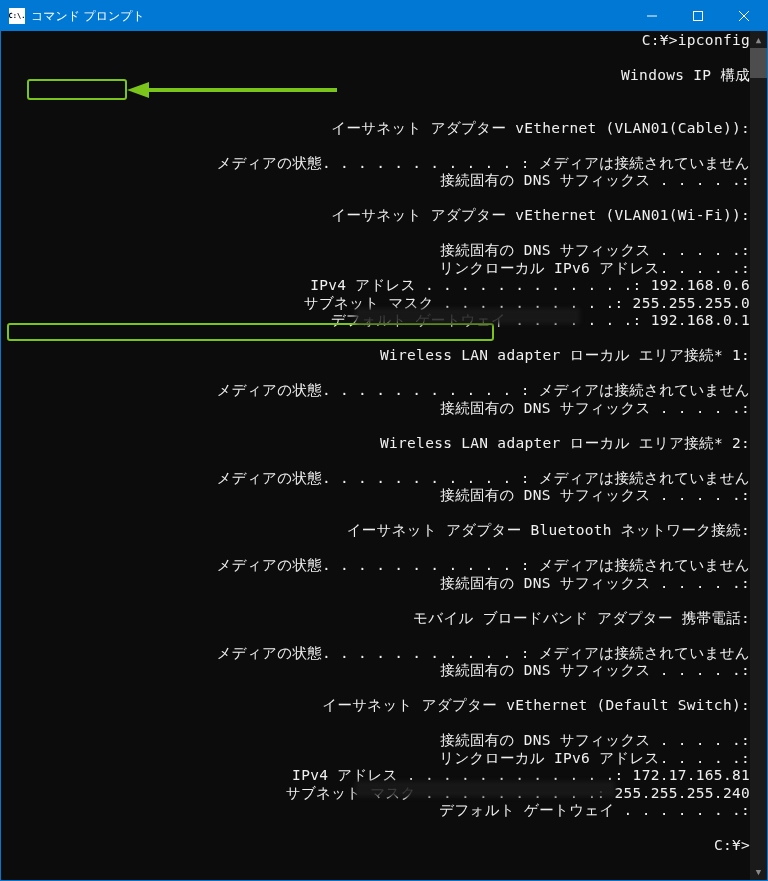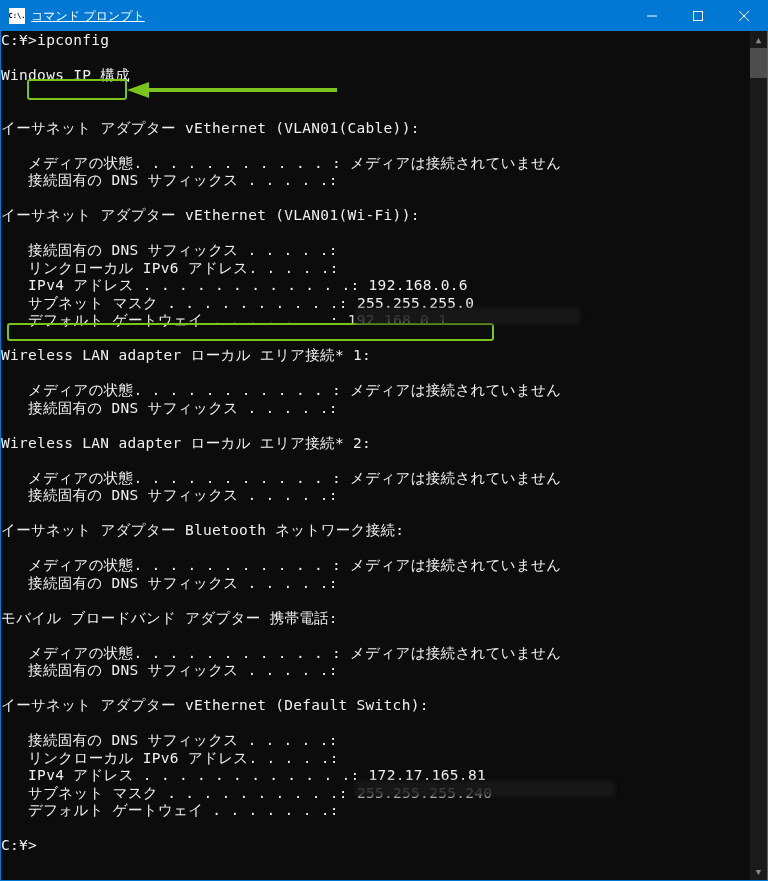--- a/index.html
+++ b/index.html
@@ -33,36 +33,37 @@
     margin: 0 6px 0 8px;
     background: #fff;
     display: flex;
     align-items: center;
     justify-content: center;
     color: #000;
     font-size: 7px;
     font-weight: bold;
     font-family: monospace;
   }
-  .titlebar-title { flex: 0 0 auto; text-decoration: underline; }
+  .titlebar-title { flex: 0 0 auto; }
   .titlebar-spacer { flex: 1; }
   .titlebar-btn {
     width: 46px;
     height: 30px;
     display: flex;
     align-items: center;
     justify-content: center;
     color: #fff;
   }
   .titlebar-btn svg { width: 10px; height: 10px; }
   .content-wrap {
     flex: 1;
     display: flex;
     background: #0c0c0c;
     position: relative;
+    text-align: right;
   }
   .terminal {
     flex: 1;
     color: #f0f0f0;
     font-size: 14.5px;
     line-height: 17.5px;
     white-space: pre;
     padding: 1px 0 0 0;
     position: relative;
     font-family: "MS Gothic", Consolas, monospace;

